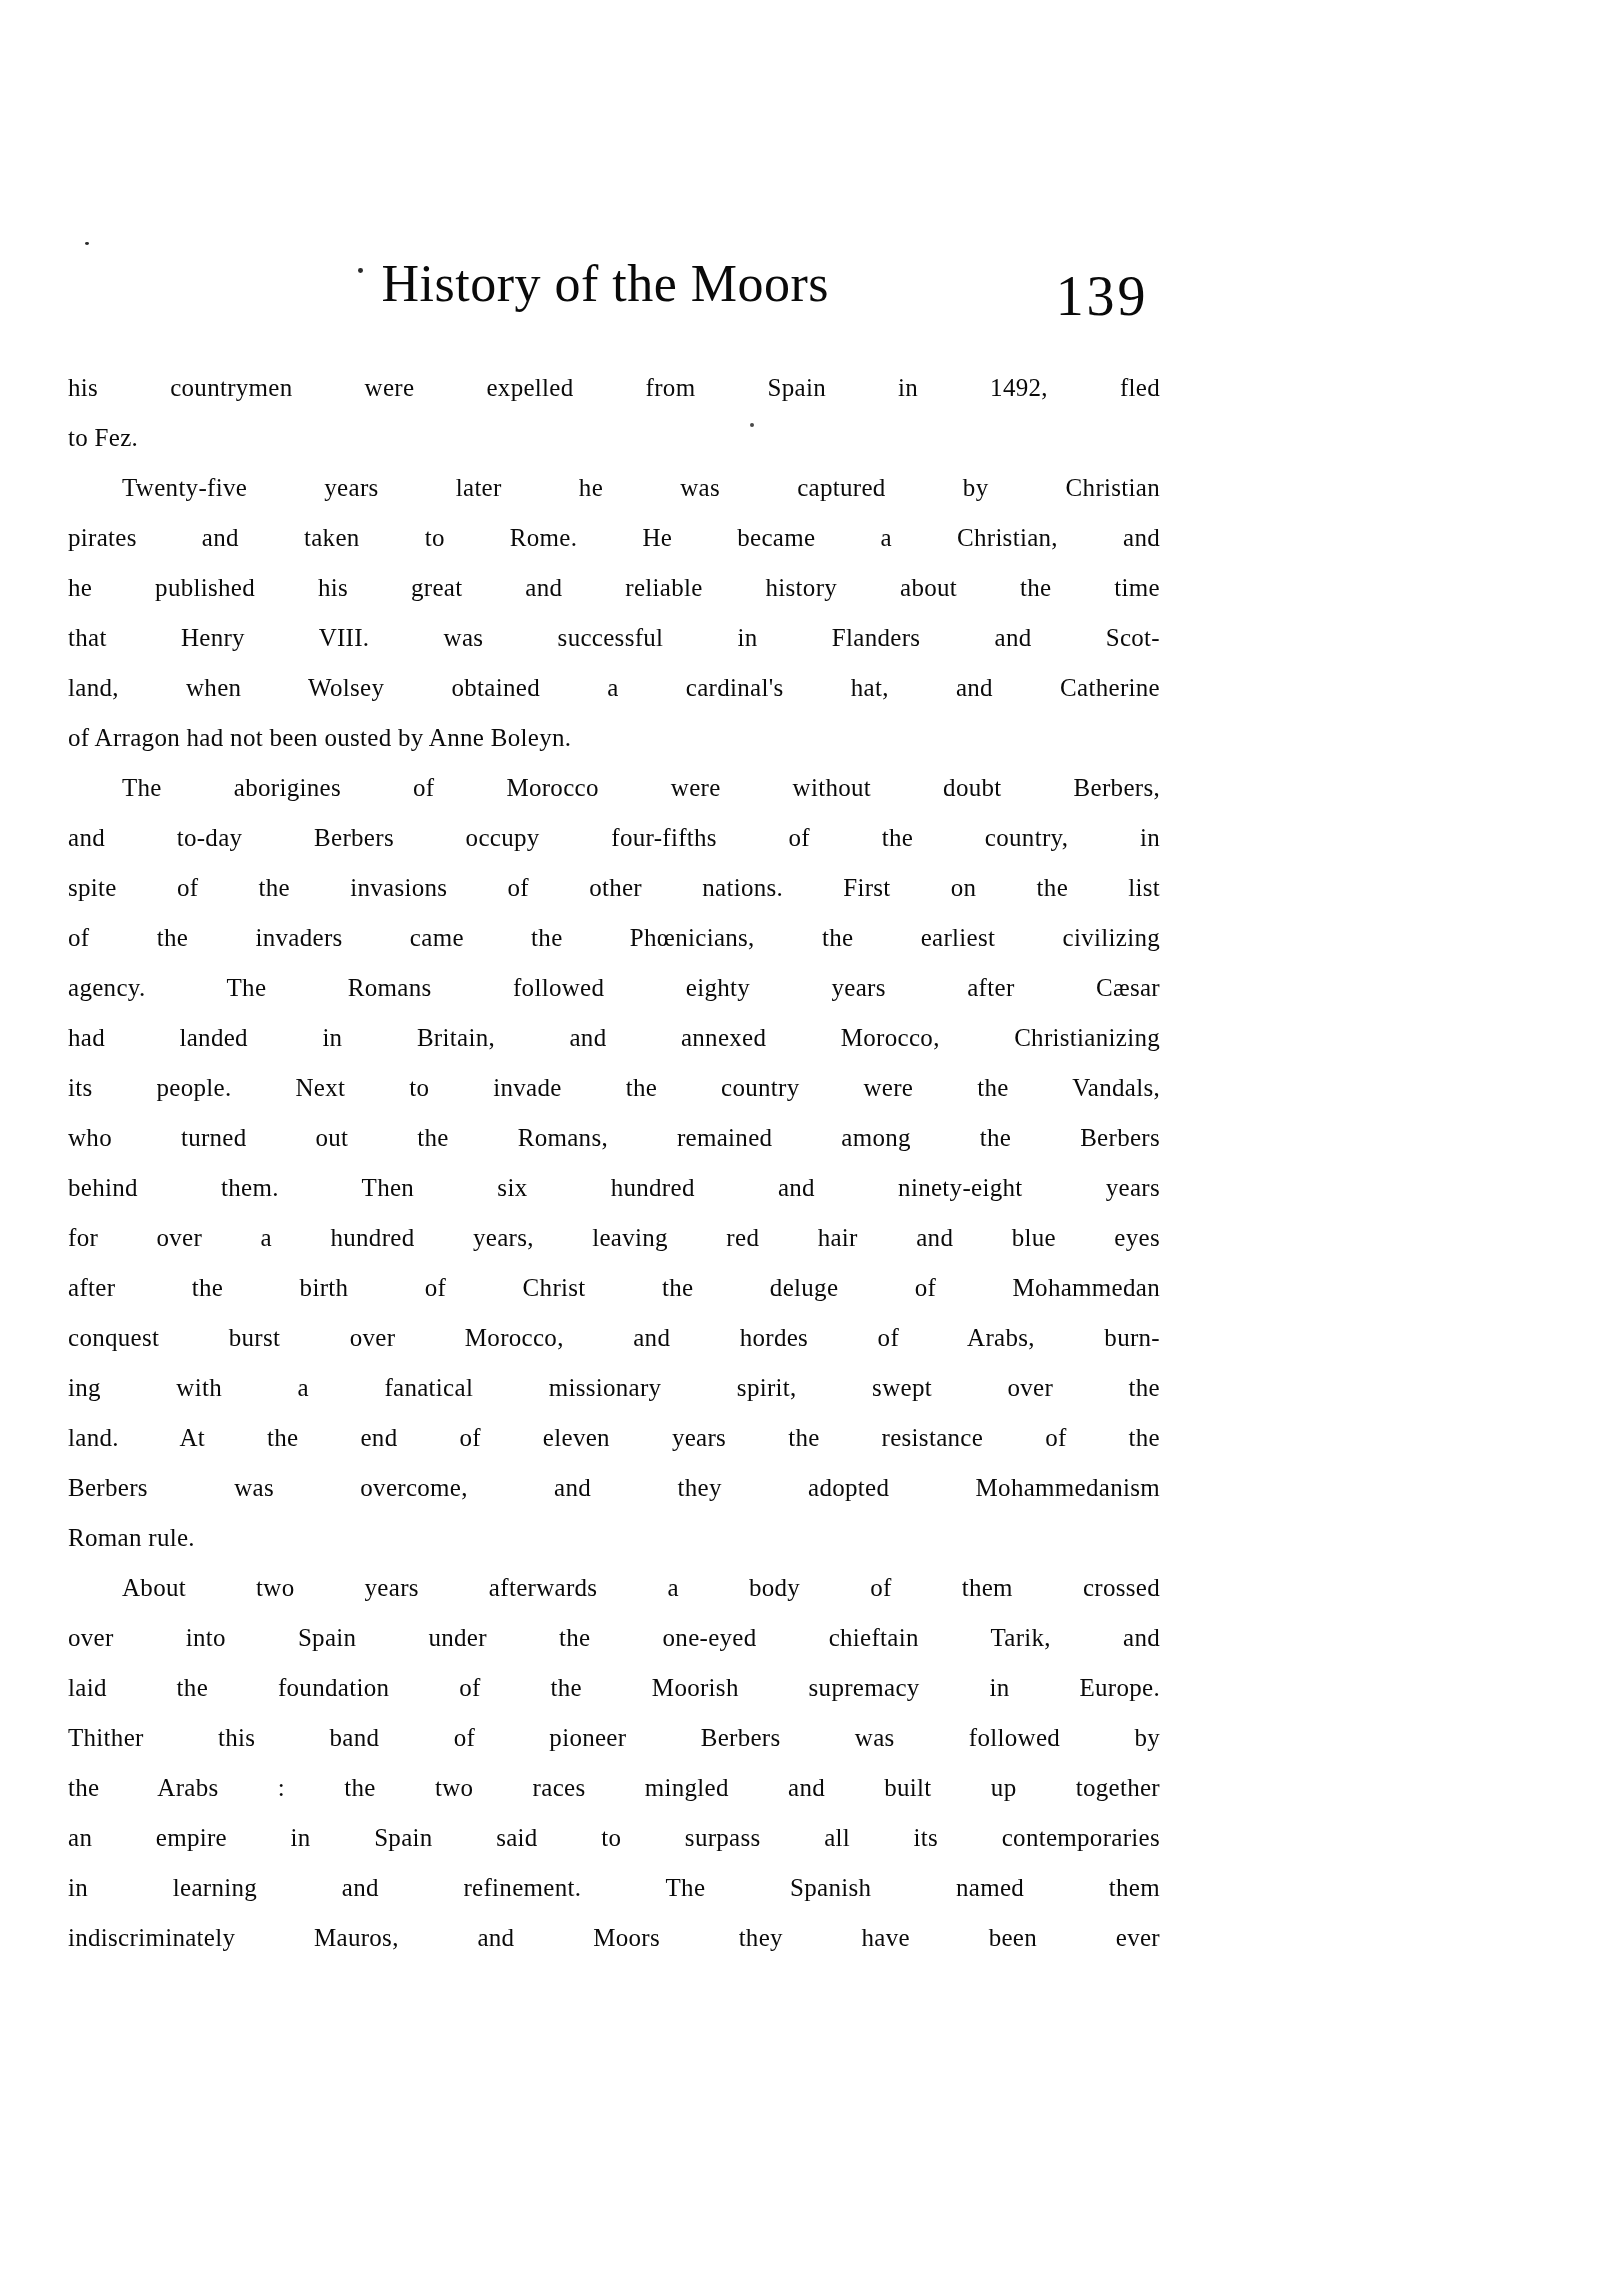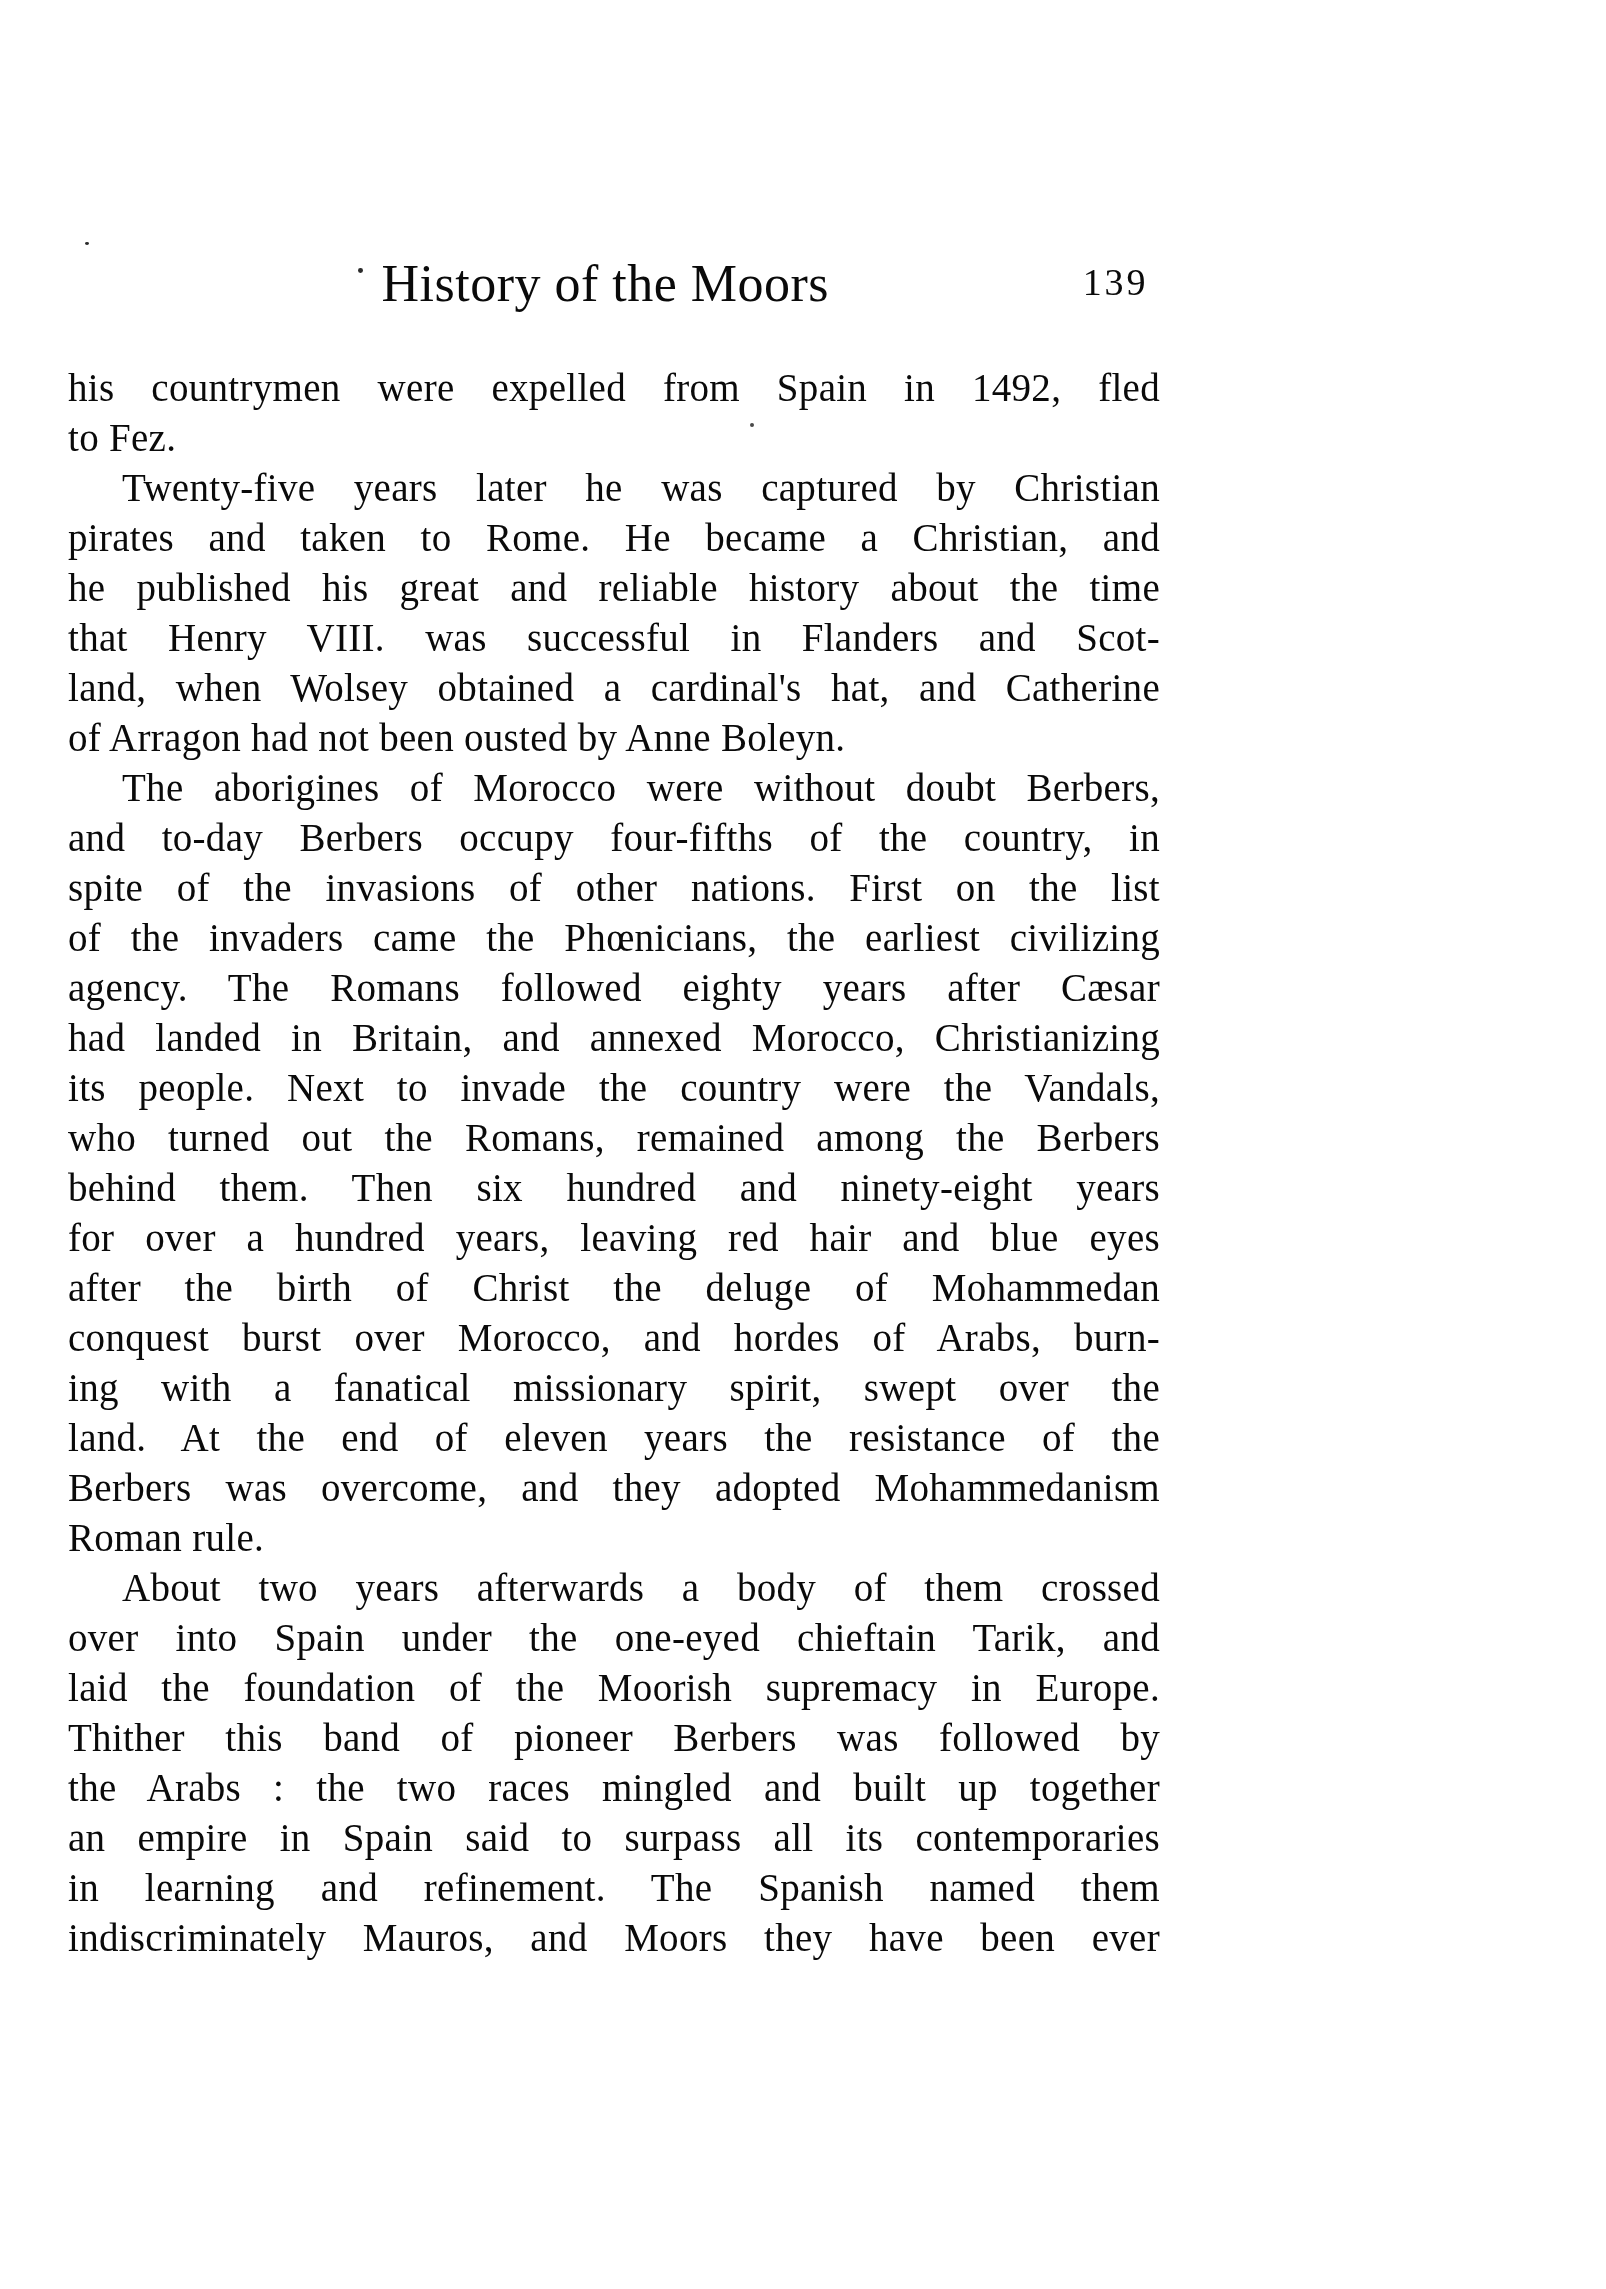--- a/index.html
+++ b/index.html
@@ -26,35 +26,35 @@
     transform: translateX(-50%);
     top: 0;
     font-size: 52px;
     line-height: 62px;
     white-space: nowrap;
     letter-spacing: 0.5px;
   }
   .pagenum {
     position: absolute;
     right: 11.6px;
-    top: 2px;
-    font-size: 38px;
+    top: 16px;
+    font-size: 56px;
     line-height: 54px;
     letter-spacing: 2.9px;
   }
   .text-block {
     position: absolute;
     left: 60px;
     top: 363px;
     width: 1092px;
   }
   .tl {
     height: 50px;
     line-height: 50px;
-    font-size: 39px;
+    font-size: 25px;
     letter-spacing: 0.3px;
     text-align: justify;
     text-align-last: justify;
     overflow: visible;
   }
   .tl.short {
     text-align: center;
     text-align-last: left;
   }
   .tl.ind { text-indent: 54px; }

